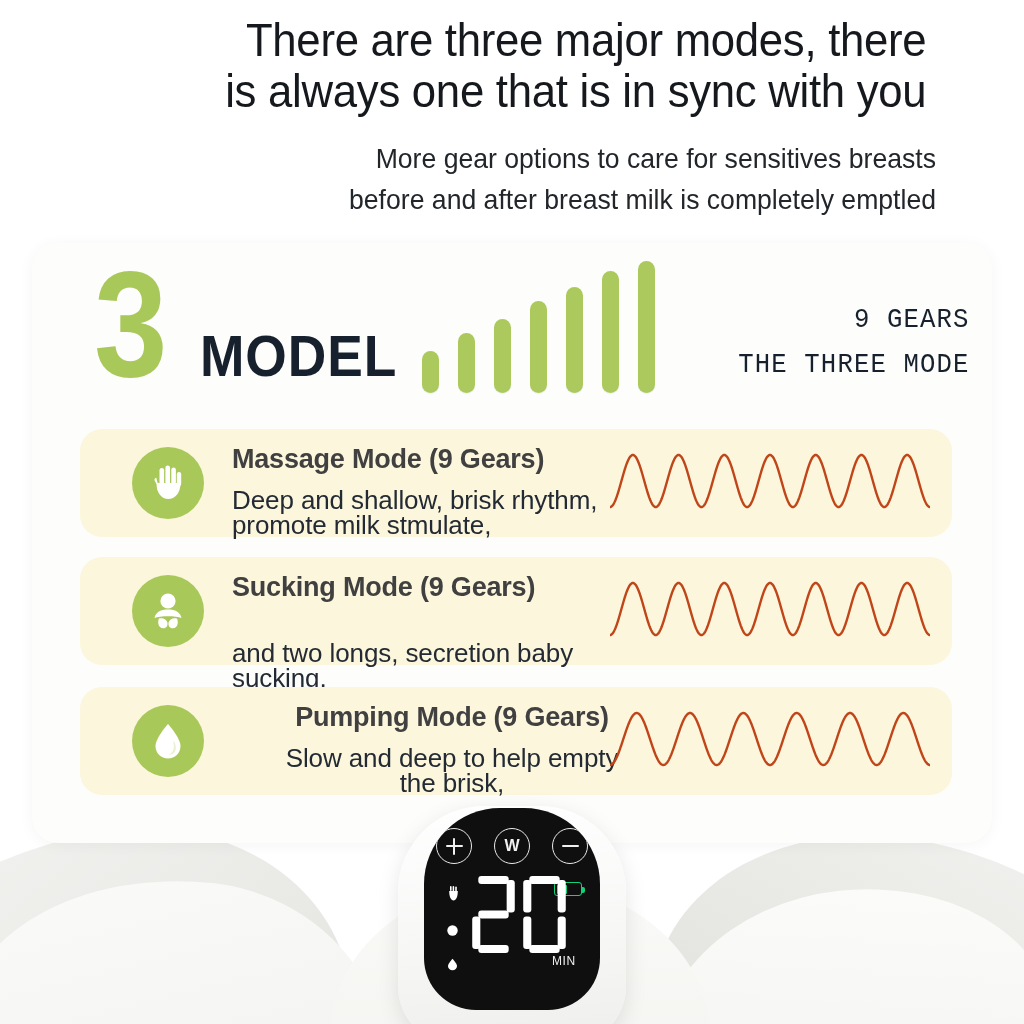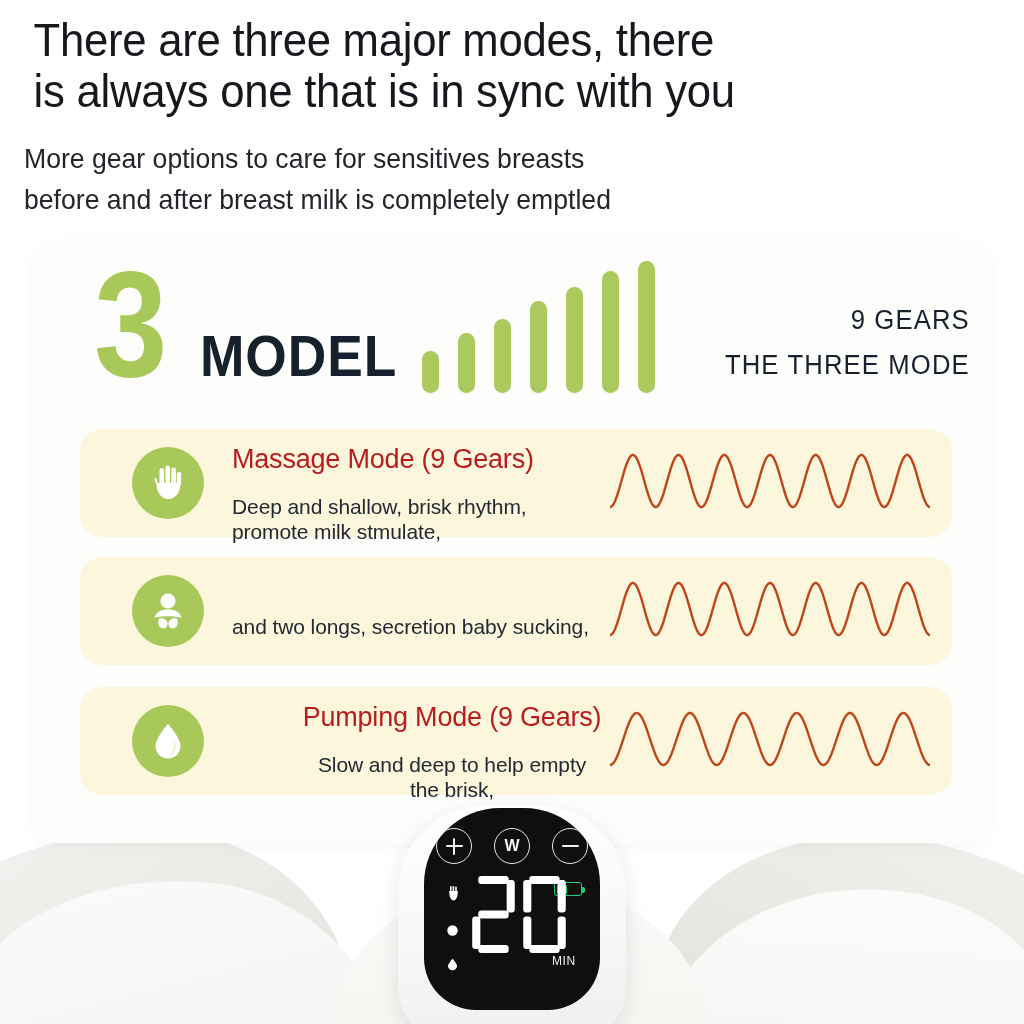--- a/index.html
+++ b/index.html
@@ -37,21 +37,21 @@
     border-radius:50% 50% 48% 52% / 58% 52% 48% 42%;
     transform:rotate(-6deg);
   }
   .blob-mid{
     position:absolute; left:330px; top:880px; width:380px; height:260px;
     background:linear-gradient(180deg,#fafaf8 0%,#f2f2ef 100%);
     border-radius:50% 50% 40% 40% / 60% 60% 40% 40%;
   }
 
   
-  .header{ position:absolute; left:0; top:0; width:960px; z-index:3; text-align:left; }
+  .header{ position:absolute; left:0; top:0; width:960px; z-index:3; text-align:right; }
   .headline{
     font-family:"Liberation Sans Narrow","Liberation Sans", sans-serif;
     font-size:47px; line-height:51px; color:#15181c; font-weight:400;
     letter-spacing:-0.3px; padding-top:14px;
     transform:scaleX(0.93); transform-origin:center top;
   }
   .headline .l2{ display:block; }
   .subline{
     font-family:"Liberation Sans Narrow","Liberation Sans", sans-serif;
     font-size:28px; line-height:41px; color:#22262b; font-weight:400;
@@ -80,21 +80,21 @@
     letter-spacing:1px;
     transform:scaleX(0.92); transform-origin:left top;
   }
   .bars{ position:absolute; left:390px; top:20px; width:260px; height:130px; }
   .bar{
     position:absolute; bottom:0; width:17px; border-radius:9px;
     background:#abc95d; box-shadow:0 1px 1px rgba(0,0,0,0.06);
   }
   .rightlabels{
     position:absolute; right:22px; top:62px; text-align:right;
-    font-family:Liberation Sans, sans-serif;
+    font-family:Liberation Mono, monospace;
     color:#17212e;
   }
   .gears{ font-size:27px; line-height:30px; letter-spacing:1.2px; transform:scaleX(0.95); transform-origin:right top;}
   .threemode{ font-size:27px; line-height:30px; letter-spacing:1.2px; margin-top:15px; transform:scaleX(0.95); transform-origin:right top;}
 
   
   .card{
     position:absolute; left:48px; width:872px; height:108px;
     background:#fbf6dc; border-radius:22px;
   }
@@ -104,25 +104,25 @@
 
   .icon-badge{
     position:absolute; left:52px; top:50%; transform:translateY(-50%);
     width:72px; height:72px; border-radius:50%; background:#a9c85a;
     display:flex; align-items:center; justify-content:center;
   }
   .icon-badge svg{ display:block; }
 
   .card-text{ position:absolute; left:152px; top:14px; width:440px; }
   .card-title{
-    font-size:27px; line-height:33px; font-weight:400; color:#b91c1c;
+    font-size:27px; line-height:33px; font-weight:700; color:#404040;
     letter-spacing:-0.2px;
   }
   .card-desc{
-    font-size:21px; line-height:25px; color:#232a33; margin-top:18px;
+    font-size:26px; line-height:25px; color:#232a33; margin-top:12px;
     letter-spacing:-0.1px;
   }
   .wave{ position:absolute; right:22px; top:50%; transform:translateY(-50%); }
 
   
   .device{ position:absolute; left:0; top:0; width:1024px; height:1024px; z-index:4; pointer-events:none; }
   .device-body{
     position:absolute; left:398px; top:806px; width:228px; height:240px;
     background:linear-gradient(175deg,#ffffff 0%,#f7f7f6 55%,#eeeeec 100%);
     border-radius:86px 86px 60px 60px;
@@ -249,20 +249,21 @@
       <svg width="44" height="44" viewBox="0 0 44 44">
         <g fill="#ffffff">
           <circle cx="22" cy="12" r="7.6"></circle>
           <path d="M8.5 29 C9.5 23 15 20.5 22 20.5 C29 20.5 34.5 23 35.5 29 C30 26.5 14 26.5 8.5 29 Z"></path>
           <path d="M13 29.5 C16.5 28.5 20 29.5 21.3 33 C22 35 21.4 38 19 39 C16 40.2 12.6 38 12.3 34.5 C12.1 32.5 12.3 30.6 13 29.5 Z"></path>
           <path d="M31 29.5 C27.5 28.5 24 29.5 22.7 33 C22 35 22.6 38 25 39 C28 40.2 31.4 38 31.7 34.5 C31.9 32.5 31.7 30.6 31 29.5 Z"></path>
         </g>
       </svg>
     </div>
     <div class="card-text">
+      <div class="card-title">Sucking Mode (9 Gears)</div>
       <div class="card-desc">
         <br>
         <span>and two longs, secretion baby sucking,</span>
       </div>
     </div>
     <div class="wave">
       <svg width="320" height="78" viewBox="0 0 320 78" id="wave2">
           <path d="M0.00 65.00 L0.46 64.95 L0.91 64.79 L1.37 64.54 L1.83 64.18 L2.29 63.73 L2.74 63.17 L3.20 62.53 L3.66 61.78 L4.11 60.95 L4.57 60.03 L5.03 59.03 L5.49 57.95 L5.94 56.80 L6.40 55.57 L6.86 54.28 L7.31 52.93 L7.77 51.53 L8.23 50.07 L8.69 48.57 L9.14 47.03 L9.60 45.47 L10.06 43.87 L10.51 42.26 L10.97 40.63 L11.43 39.00 L11.89 37.37 L12.34 35.74 L12.80 34.13 L13.26 32.53 L13.71 30.97 L14.17 29.43 L14.63 27.93 L15.09 26.47 L15.54 25.07 L16.00 23.72 L16.46 22.43 L16.91 21.20 L17.37 20.05 L17.83 18.97 L18.29 17.97 L18.74 17.05 L19.20 16.22 L19.66 15.47 L20.11 14.83 L20.57 14.27 L21.03 13.82 L21.49 13.46 L21.94 13.21 L22.40 13.05 L22.86 13.00 L23.31 13.05 L23.77 13.21 L24.23 13.46 L24.69 13.82 L25.14 14.27 L25.60 14.83 L26.06 15.47 L26.51 16.22 L26.97 17.05 L27.43 17.97 L27.89 18.97 L28.34 20.05 L28.80 21.20 L29.26 22.43 L29.71 23.72 L30.17 25.07 L30.63 26.47 L31.09 27.93 L31.54 29.43 L32.00 30.97 L32.46 32.53 L32.91 34.13 L33.37 35.74 L33.83 37.37 L34.29 39.00 L34.74 40.63 L35.20 42.26 L35.66 43.87 L36.11 45.47 L36.57 47.03 L37.03 48.57 L37.49 50.07 L37.94 51.53 L38.40 52.93 L38.86 54.28 L39.31 55.57 L39.77 56.80 L40.23 57.95 L40.69 59.03 L41.14 60.03 L41.60 60.95 L42.06 61.78 L42.51 62.53 L42.97 63.17 L43.43 63.73 L43.89 64.18 L44.34 64.54 L44.80 64.79 L45.26 64.95 L45.71 65.00 L46.17 64.95 L46.63 64.79 L47.09 64.54 L47.54 64.18 L48.00 63.73 L48.46 63.17 L48.91 62.53 L49.37 61.78 L49.83 60.95 L50.29 60.03 L50.74 59.03 L51.20 57.95 L51.66 56.80 L52.11 55.57 L52.57 54.28 L53.03 52.93 L53.49 51.53 L53.94 50.07 L54.40 48.57 L54.86 47.03 L55.31 45.47 L55.77 43.87 L56.23 42.26 L56.69 40.63 L57.14 39.00 L57.60 37.37 L58.06 35.74 L58.51 34.13 L58.97 32.53 L59.43 30.97 L59.89 29.43 L60.34 27.93 L60.80 26.47 L61.26 25.07 L61.71 23.72 L62.17 22.43 L62.63 21.20 L63.09 20.05 L63.54 18.97 L64.00 17.97 L64.46 17.05 L64.91 16.22 L65.37 15.47 L65.83 14.83 L66.29 14.27 L66.74 13.82 L67.20 13.46 L67.66 13.21 L68.11 13.05 L68.57 13.00 L69.03 13.05 L69.49 13.21 L69.94 13.46 L70.40 13.82 L70.86 14.27 L71.31 14.83 L71.77 15.47 L72.23 16.22 L72.69 17.05 L73.14 17.97 L73.60 18.97 L74.06 20.05 L74.51 21.20 L74.97 22.43 L75.43 23.72 L75.89 25.07 L76.34 26.47 L76.80 27.93 L77.26 29.43 L77.71 30.97 L78.17 32.53 L78.63 34.13 L79.09 35.74 L79.54 37.37 L80.00 39.00 L80.46 40.63 L80.91 42.26 L81.37 43.87 L81.83 45.47 L82.29 47.03 L82.74 48.57 L83.20 50.07 L83.66 51.53 L84.11 52.93 L84.57 54.28 L85.03 55.57 L85.49 56.80 L85.94 57.95 L86.40 59.03 L86.86 60.03 L87.31 60.95 L87.77 61.78 L88.23 62.53 L88.69 63.17 L89.14 63.73 L89.60 64.18 L90.06 64.54 L90.51 64.79 L90.97 64.95 L91.43 65.00 L91.89 64.95 L92.34 64.79 L92.80 64.54 L93.26 64.18 L93.71 63.73 L94.17 63.17 L94.63 62.53 L95.09 61.78 L95.54 60.95 L96.00 60.03 L96.46 59.03 L96.91 57.95 L97.37 56.80 L97.83 55.57 L98.29 54.28 L98.74 52.93 L99.20 51.53 L99.66 50.07 L100.11 48.57 L100.57 47.03 L101.03 45.47 L101.49 43.87 L101.94 42.26 L102.40 40.63 L102.86 39.00 L103.31 37.37 L103.77 35.74 L104.23 34.13 L104.69 32.53 L105.14 30.97 L105.60 29.43 L106.06 27.93 L106.51 26.47 L106.97 25.07 L107.43 23.72 L107.89 22.43 L108.34 21.20 L108.80 20.05 L109.26 18.97 L109.71 17.97 L110.17 17.05 L110.63 16.22 L111.09 15.47 L111.54 14.83 L112.00 14.27 L112.46 13.82 L112.91 13.46 L113.37 13.21 L113.83 13.05 L114.29 13.00 L114.74 13.05 L115.20 13.21 L115.66 13.46 L116.11 13.82 L116.57 14.27 L117.03 14.83 L117.49 15.47 L117.94 16.22 L118.40 17.05 L118.86 17.97 L119.31 18.97 L119.77 20.05 L120.23 21.20 L120.69 22.43 L121.14 23.72 L121.60 25.07 L122.06 26.47 L122.51 27.93 L122.97 29.43 L123.43 30.97 L123.89 32.53 L124.34 34.13 L124.80 35.74 L125.26 37.37 L125.71 39.00 L126.17 40.63 L126.63 42.26 L127.09 43.87 L127.54 45.47 L128.00 47.03 L128.46 48.57 L128.91 50.07 L129.37 51.53 L129.83 52.93 L130.29 54.28 L130.74 55.57 L131.20 56.80 L131.66 57.95 L132.11 59.03 L132.57 60.03 L133.03 60.95 L133.49 61.78 L133.94 62.53 L134.40 63.17 L134.86 63.73 L135.31 64.18 L135.77 64.54 L136.23 64.79 L136.69 64.95 L137.14 65.00 L137.60 64.95 L138.06 64.79 L138.51 64.54 L138.97 64.18 L139.43 63.73 L139.89 63.17 L140.34 62.53 L140.80 61.78 L141.26 60.95 L141.71 60.03 L142.17 59.03 L142.63 57.95 L143.09 56.80 L143.54 55.57 L144.00 54.28 L144.46 52.93 L144.91 51.53 L145.37 50.07 L145.83 48.57 L146.29 47.03 L146.74 45.47 L147.20 43.87 L147.66 42.26 L148.11 40.63 L148.57 39.00 L149.03 37.37 L149.49 35.74 L149.94 34.13 L150.40 32.53 L150.86 30.97 L151.31 29.43 L151.77 27.93 L152.23 26.47 L152.69 25.07 L153.14 23.72 L153.60 22.43 L154.06 21.20 L154.51 20.05 L154.97 18.97 L155.43 17.97 L155.89 17.05 L156.34 16.22 L156.80 15.47 L157.26 14.83 L157.71 14.27 L158.17 13.82 L158.63 13.46 L159.09 13.21 L159.54 13.05 L160.00 13.00 L160.46 13.05 L160.91 13.21 L161.37 13.46 L161.83 13.82 L162.29 14.27 L162.74 14.83 L163.20 15.47 L163.66 16.22 L164.11 17.05 L164.57 17.97 L165.03 18.97 L165.49 20.05 L165.94 21.20 L166.40 22.43 L166.86 23.72 L167.31 25.07 L167.77 26.47 L168.23 27.93 L168.69 29.43 L169.14 30.97 L169.60 32.53 L170.06 34.13 L170.51 35.74 L170.97 37.37 L171.43 39.00 L171.89 40.63 L172.34 42.26 L172.80 43.87 L173.26 45.47 L173.71 47.03 L174.17 48.57 L174.63 50.07 L175.09 51.53 L175.54 52.93 L176.00 54.28 L176.46 55.57 L176.91 56.80 L177.37 57.95 L177.83 59.03 L178.29 60.03 L178.74 60.95 L179.20 61.78 L179.66 62.53 L180.11 63.17 L180.57 63.73 L181.03 64.18 L181.49 64.54 L181.94 64.79 L182.40 64.95 L182.86 65.00 L183.31 64.95 L183.77 64.79 L184.23 64.54 L184.69 64.18 L185.14 63.73 L185.60 63.17 L186.06 62.53 L186.51 61.78 L186.97 60.95 L187.43 60.03 L187.89 59.03 L188.34 57.95 L188.80 56.80 L189.26 55.57 L189.71 54.28 L190.17 52.93 L190.63 51.53 L191.09 50.07 L191.54 48.57 L192.00 47.03 L192.46 45.47 L192.91 43.87 L193.37 42.26 L193.83 40.63 L194.29 39.00 L194.74 37.37 L195.20 35.74 L195.66 34.13 L196.11 32.53 L196.57 30.97 L197.03 29.43 L197.49 27.93 L197.94 26.47 L198.40 25.07 L198.86 23.72 L199.31 22.43 L199.77 21.20 L200.23 20.05 L200.69 18.97 L201.14 17.97 L201.60 17.05 L202.06 16.22 L202.51 15.47 L202.97 14.83 L203.43 14.27 L203.89 13.82 L204.34 13.46 L204.80 13.21 L205.26 13.05 L205.71 13.00 L206.17 13.05 L206.63 13.21 L207.09 13.46 L207.54 13.82 L208.00 14.27 L208.46 14.83 L208.91 15.47 L209.37 16.22 L209.83 17.05 L210.29 17.97 L210.74 18.97 L211.20 20.05 L211.66 21.20 L212.11 22.43 L212.57 23.72 L213.03 25.07 L213.49 26.47 L213.94 27.93 L214.40 29.43 L214.86 30.97 L215.31 32.53 L215.77 34.13 L216.23 35.74 L216.69 37.37 L217.14 39.00 L217.60 40.63 L218.06 42.26 L218.51 43.87 L218.97 45.47 L219.43 47.03 L219.89 48.57 L220.34 50.07 L220.80 51.53 L221.26 52.93 L221.71 54.28 L222.17 55.57 L222.63 56.80 L223.09 57.95 L223.54 59.03 L224.00 60.03 L224.46 60.95 L224.91 61.78 L225.37 62.53 L225.83 63.17 L226.29 63.73 L226.74 64.18 L227.20 64.54 L227.66 64.79 L228.11 64.95 L228.57 65.00 L229.03 64.95 L229.49 64.79 L229.94 64.54 L230.40 64.18 L230.86 63.73 L231.31 63.17 L231.77 62.53 L232.23 61.78 L232.69 60.95 L233.14 60.03 L233.60 59.03 L234.06 57.95 L234.51 56.80 L234.97 55.57 L235.43 54.28 L235.89 52.93 L236.34 51.53 L236.80 50.07 L237.26 48.57 L237.71 47.03 L238.17 45.47 L238.63 43.87 L239.09 42.26 L239.54 40.63 L240.00 39.00 L240.46 37.37 L240.91 35.74 L241.37 34.13 L241.83 32.53 L242.29 30.97 L242.74 29.43 L243.20 27.93 L243.66 26.47 L244.11 25.07 L244.57 23.72 L245.03 22.43 L245.49 21.20 L245.94 20.05 L246.40 18.97 L246.86 17.97 L247.31 17.05 L247.77 16.22 L248.23 15.47 L248.69 14.83 L249.14 14.27 L249.60 13.82 L250.06 13.46 L250.51 13.21 L250.97 13.05 L251.43 13.00 L251.89 13.05 L252.34 13.21 L252.80 13.46 L253.26 13.82 L253.71 14.27 L254.17 14.83 L254.63 15.47 L255.09 16.22 L255.54 17.05 L256.00 17.97 L256.46 18.97 L256.91 20.05 L257.37 21.20 L257.83 22.43 L258.29 23.72 L258.74 25.07 L259.20 26.47 L259.66 27.93 L260.11 29.43 L260.57 30.97 L261.03 32.53 L261.49 34.13 L261.94 35.74 L262.40 37.37 L262.86 39.00 L263.31 40.63 L263.77 42.26 L264.23 43.87 L264.69 45.47 L265.14 47.03 L265.60 48.57 L266.06 50.07 L266.51 51.53 L266.97 52.93 L267.43 54.28 L267.89 55.57 L268.34 56.80 L268.80 57.95 L269.26 59.03 L269.71 60.03 L270.17 60.95 L270.63 61.78 L271.09 62.53 L271.54 63.17 L272.00 63.73 L272.46 64.18 L272.91 64.54 L273.37 64.79 L273.83 64.95 L274.29 65.00 L274.74 64.95 L275.20 64.79 L275.66 64.54 L276.11 64.18 L276.57 63.73 L277.03 63.17 L277.49 62.53 L277.94 61.78 L278.40 60.95 L278.86 60.03 L279.31 59.03 L279.77 57.95 L280.23 56.80 L280.69 55.57 L281.14 54.28 L281.60 52.93 L282.06 51.53 L282.51 50.07 L282.97 48.57 L283.43 47.03 L283.89 45.47 L284.34 43.87 L284.80 42.26 L285.26 40.63 L285.71 39.00 L286.17 37.37 L286.63 35.74 L287.09 34.13 L287.54 32.53 L288.00 30.97 L288.46 29.43 L288.91 27.93 L289.37 26.47 L289.83 25.07 L290.29 23.72 L290.74 22.43 L291.20 21.20 L291.66 20.05 L292.11 18.97 L292.57 17.97 L293.03 17.05 L293.49 16.22 L293.94 15.47 L294.40 14.83 L294.86 14.27 L295.31 13.82 L295.77 13.46 L296.23 13.21 L296.69 13.05 L297.14 13.00 L297.60 13.05 L298.06 13.21 L298.51 13.46 L298.97 13.82 L299.43 14.27 L299.89 14.83 L300.34 15.47 L300.80 16.22 L301.26 17.05 L301.71 17.97 L302.17 18.97 L302.63 20.05 L303.09 21.20 L303.54 22.43 L304.00 23.72 L304.46 25.07 L304.91 26.47 L305.37 27.93 L305.83 29.43 L306.29 30.97 L306.74 32.53 L307.20 34.13 L307.66 35.74 L308.11 37.37 L308.57 39.00 L309.03 40.63 L309.49 42.26 L309.94 43.87 L310.40 45.47 L310.86 47.03 L311.31 48.57 L311.77 50.07 L312.23 51.53 L312.69 52.93 L313.14 54.28 L313.60 55.57 L314.06 56.80 L314.51 57.95 L314.97 59.03 L315.43 60.03 L315.89 60.95 L316.34 61.78 L316.80 62.53 L317.26 63.17 L317.71 63.73 L318.17 64.18 L318.63 64.54 L319.09 64.79 L319.54 64.95 L320.00 65.00 " fill="none" stroke="#c0461a" stroke-width="2.4" stroke-linecap="round"></path>
         </svg>
     </div>

